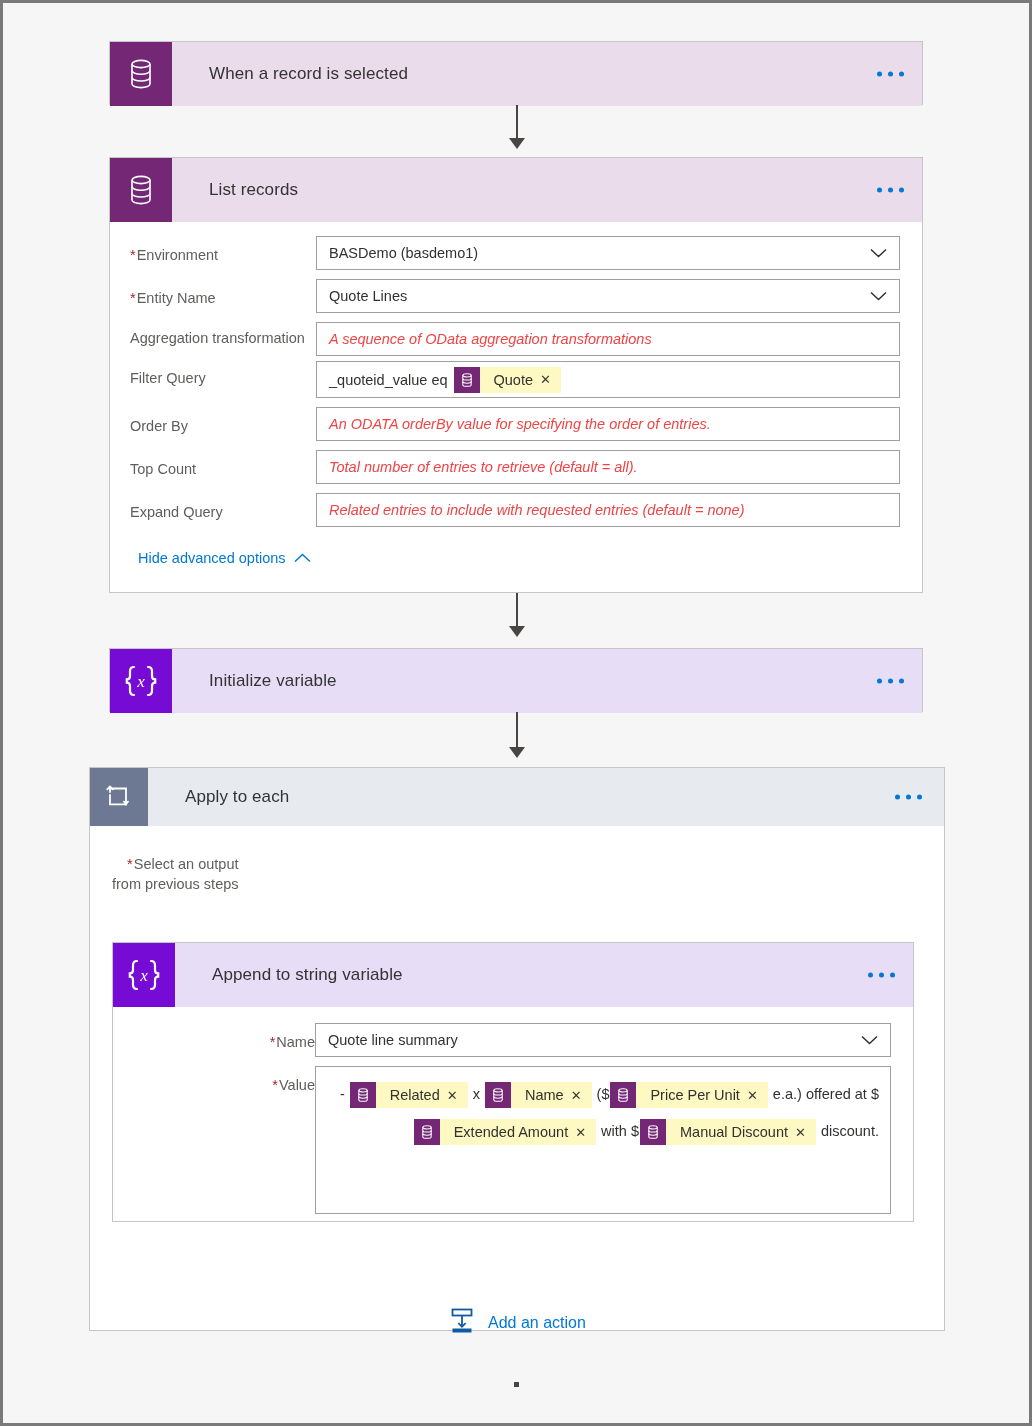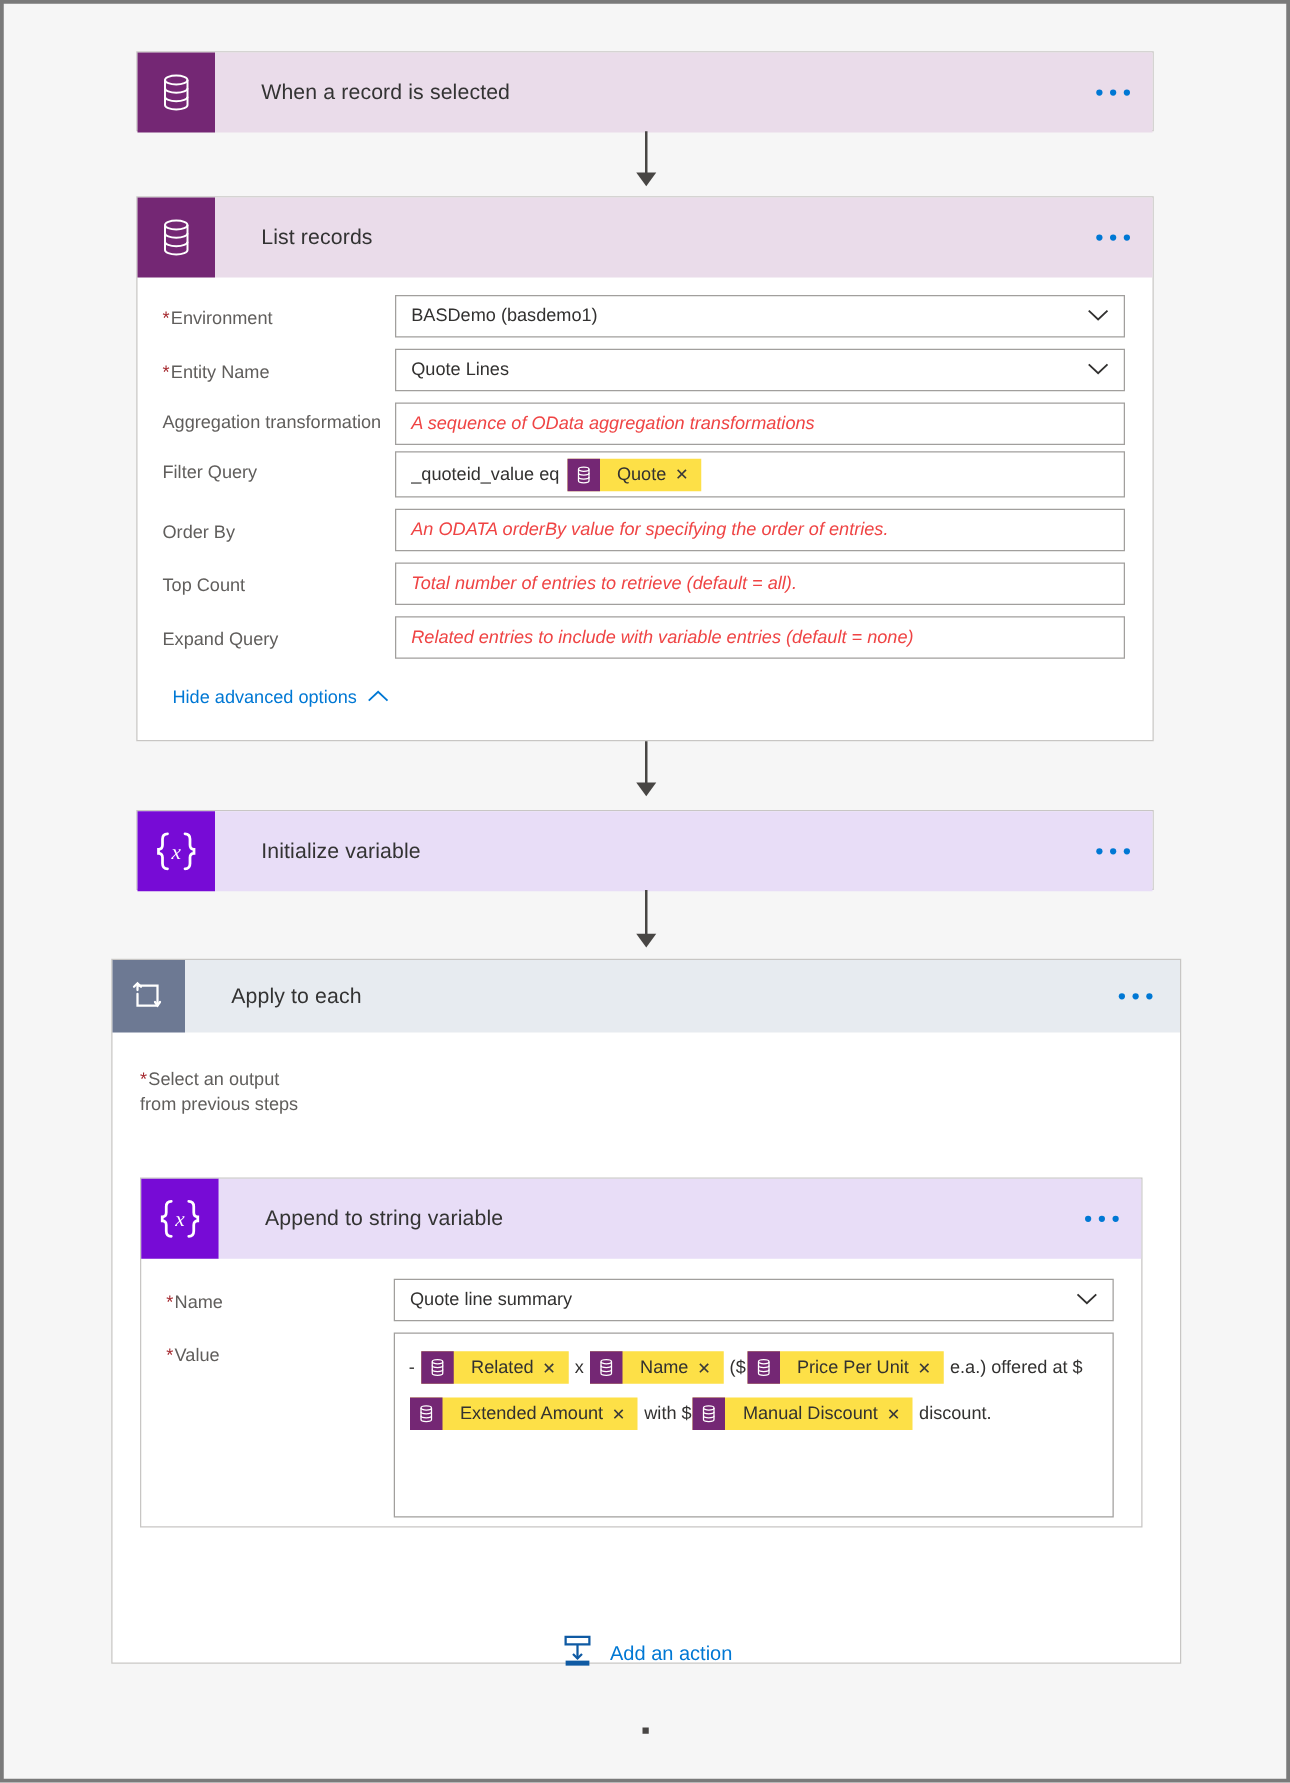--- a/index.html
+++ b/index.html
@@ -107,21 +107,21 @@
     right: 12px; top: 50%;
     transform: translateY(-50%);
     pointer-events: none;
   }
 
   
   .chip {
     display: inline-flex;
     align-items: center;
     height: 26px;
-    background: #fde047;
+    background: #fef9c3;
     vertical-align: middle;
     margin: 2px 1px;
     white-space: nowrap;
   }
   .chip .cicon {
     width: 26px; height: 26px;
     background: #742774;
     display: flex;
     align-items: center;
     justify-content: center;
@@ -318,21 +318,21 @@
         <div class="row-label"><span>Top Count</span></div>
         <div class="field">
           <span class="ph">Total number of entries to retrieve (default = all).</span>
         </div>
       </div>
 
       
       <div class="row">
         <div class="row-label"><span>Expand Query</span></div>
         <div class="field">
-          <span class="ph">Related entries to include with variable entries (default = none)</span>
+          <span class="ph">Related entries to include with requested entries (default = none)</span>
         </div>
       </div>
 
       <div class="advlink">
         <span>Hide advanced options</span>
         <span>
           <svg width="17" height="10" viewBox="0 0 17 10" fill="none" stroke="#0078d4" stroke-width="1.5">
               <path d="M1 8.5 8.5 1.5 16 8.5"></path>
             </svg>
         </span>
@@ -359,21 +359,21 @@
             <i></i>
             <i></i>
           </span>
       </div>
     </div>
   </div>
 
   <div class="conn" style="left:513px; top:709px; height:42px;"></div>
   <div class="arrowhead" style="left:506px; top:744px;"></div>
 
-  <div class="scope" style="left:86px; top:764px; width:856px; height:564px;">
+  <div class="scope" style="left:86px; top:764px; width:856px; height:564px;text-align:right;">
     <div class="scope-inner">
 
       <div class="card-header theme-loop" style="height:58px;">
         <div class="tile" style="width:58px;flex:0 0 58px;">
           <svg width="28" height="28" viewBox="0 0 28 28" fill="none" stroke="#ffffff" stroke-width="1.8" stroke-linecap="round">
             <path d="M5 9V5.5h16V21"></path>
             <path d="M7.8 6.4 5 3.6 2.2 6.4"></path>
             <path d="M23 18.6 21 21.4 19 18.6"></path>
             <path d="M21 21.4H5V12"></path>
           </svg>

